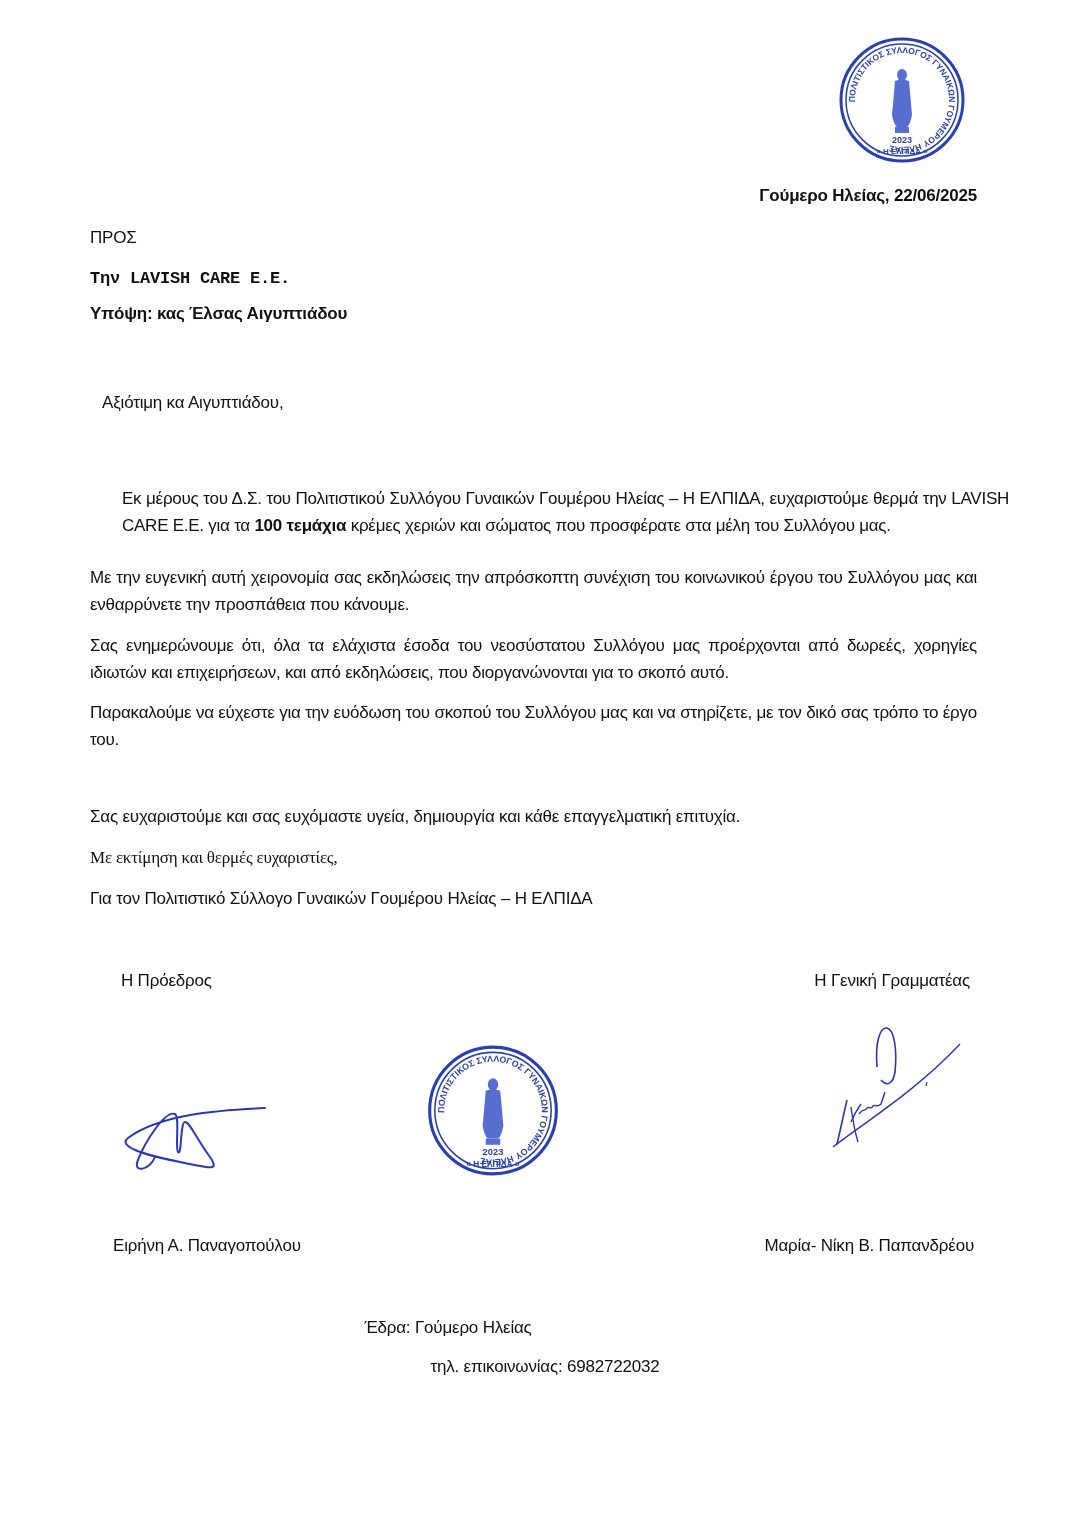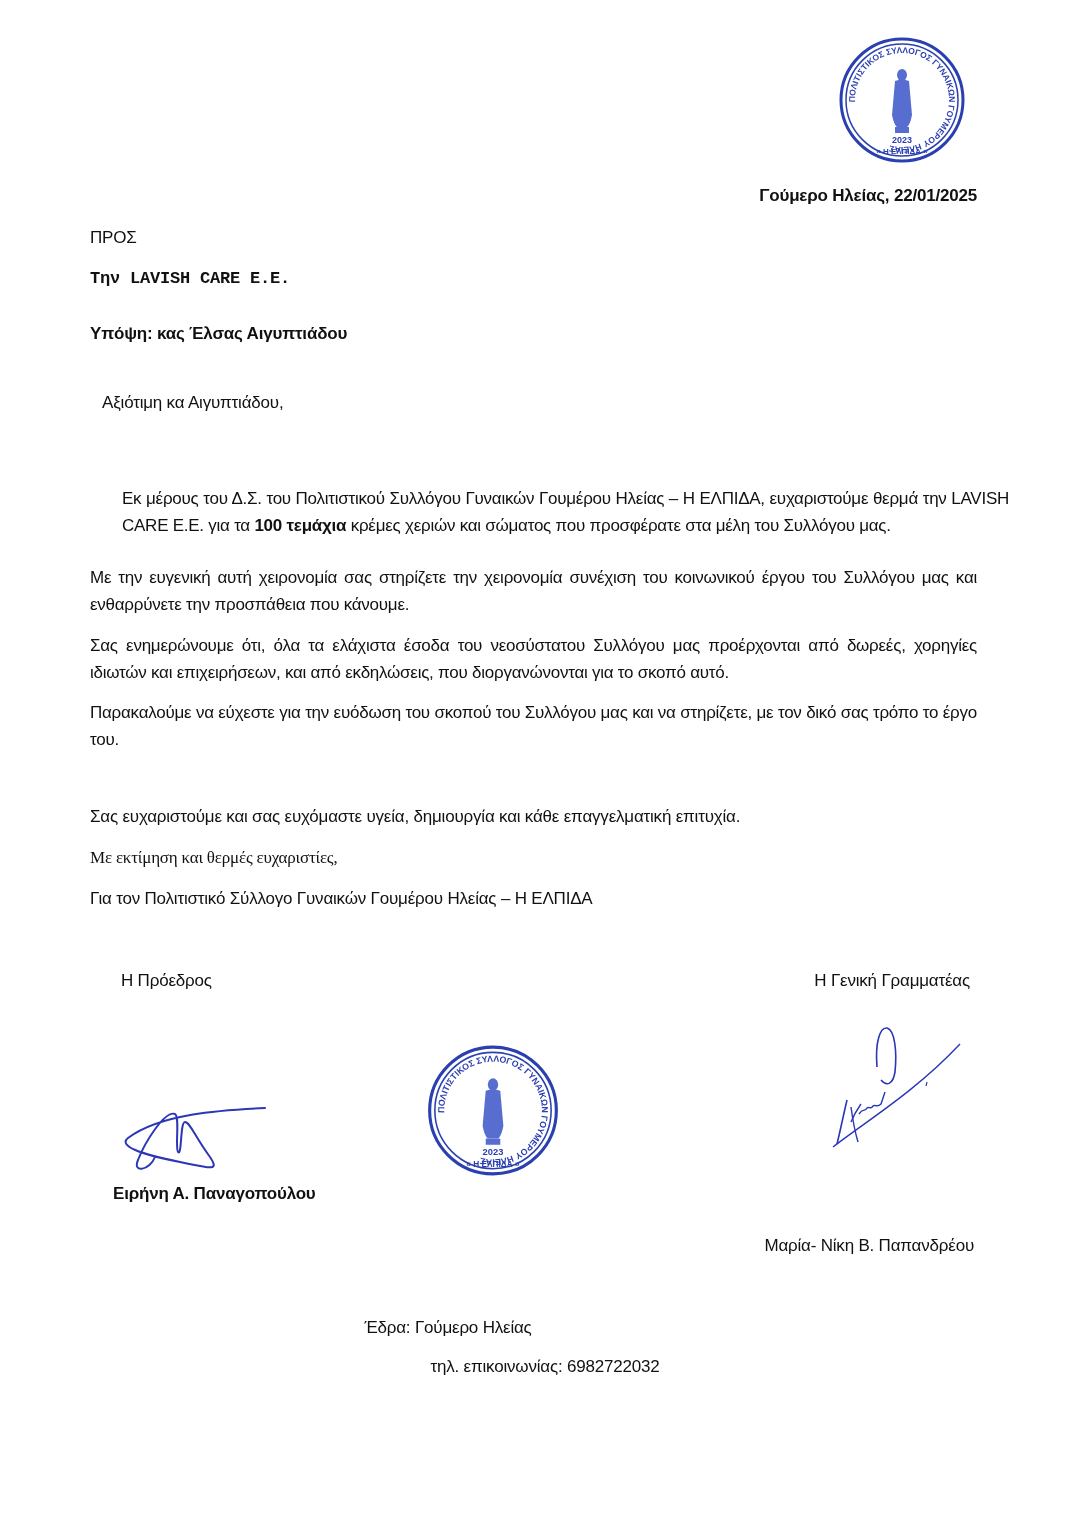--- a/index.html
+++ b/index.html
@@ -30,32 +30,32 @@
     <g fill="#3b54c8" opacity="0.85">
       <ellipse cx="65" cy="40" rx="5" ry="6"></ellipse>
       <path d="M58 46 Q65 43 72 46 L75 80 Q73 90 70 92 L60 92 Q57 90 55 80 Z"></path>
       <rect x="58" y="92" width="14" height="6"></rect>
     </g>
     <text x="65" y="108" text-anchor="middle" font-size="9" font-weight="bold" fill="#2a3fb0" font-family="Liberation Sans, sans-serif">2023</text>
     <text x="65" y="119" text-anchor="middle" font-size="8" font-weight="bold" fill="#2a3fb0" font-family="Liberation Sans, sans-serif">« Η ΕΛΠΙΔΑ »</text>
   </svg>
 </div>
 
-<div class="abs txt bold" style="right:103px; top:186px;">Γούμερο Ηλείας, 22/01/2025</div>
+<div class="abs txt bold" style="right:103px; top:186px;">Γούμερο Ηλείας, 22/06/2025</div>
 
 <div class="abs txt" style="left:90px; top:228px;">ΠΡΟΣ</div>
 <div class="abs txt bold" style="left:90px; top:269px;font-family:Liberation Mono, monospace;">Την LAVISH CARE E.E.</div>
-<div class="abs txt bold" style="left:90px; top:324px;text-align:right;">Υπόψη: κας Έλσας Αιγυπτιάδου</div>
+<div class="abs txt bold" style="left:90px; top:304px;text-align:right;">Υπόψη: κας Έλσας Αιγυπτιάδου</div>
 
 <div class="abs txt" style="left:90px; top:393px;margin-left:12px;">Αξιότιμη κα Αιγυπτιάδου,</div>
 
 <div class="para" style="top:485px;margin-left:32px;">
   <span>Εκ μέρους του Δ.Σ. του Πολιτιστικού Συλλόγου Γυναικών Γουμέρου Ηλείας – Η ΕΛΠΙΔΑ, ευχαριστούμε θερμά την LAVISH CARE E.E. για τα </span><span class="bold">100 τεμάχια</span><span> κρέμες χεριών και σώματος που προσφέρατε στα μέλη του Συλλόγου μας.</span>
 </div>
-<div class="para" style="top:564px;">Με την ευγενική αυτή χειρονομία σας στηρίζετε την χειρονομία συνέχιση του κοινωνικού έργου του Συλλόγου μας και ενθαρρύνετε την προσπάθεια που κάνουμε.</div>
+<div class="para" style="top:564px;">Με την ευγενική αυτή χειρονομία σας εκδηλώσεις την απρόσκοπτη συνέχιση του κοινωνικού έργου του Συλλόγου μας και ενθαρρύνετε την προσπάθεια που κάνουμε.</div>
 <div class="para" style="top:632px;">Σας ενημερώνουμε ότι, όλα τα ελάχιστα έσοδα του νεοσύστατου Συλλόγου μας προέρχονται από δωρεές, χορηγίες ιδιωτών και επιχειρήσεων, και από εκδηλώσεις, που διοργανώνονται για το σκοπό αυτό.</div>
 <div class="para" style="top:699px;">Παρακαλούμε να εύχεστε για την ευόδωση του σκοπού του Συλλόγου μας και να στηρίζετε, με τον δικό σας τρόπο το έργο του.</div>
 
 <div class="abs txt" style="left:90px; top:807px;">Σας ευχαριστούμε και σας ευχόμαστε υγεία, δημιουργία και κάθε επαγγελματική επιτυχία.</div>
 <div class="abs txt" style="left:90px; top:848px;font-family:Liberation Serif, serif;">Με εκτίμηση και θερμές ευχαριστίες,</div>
 <div class="abs txt" style="left:90px; top:889px;">Για τον Πολιτιστικό Σύλλογο Γυναικών Γουμέρου Ηλείας – Η ΕΛΠΙΔΑ</div>
 
 <div class="abs txt" style="left:121px; top:971px;">Η Πρόεδρος</div>
 <div class="abs txt" style="right:110px; top:971px;">Η Γενική Γραμματέας</div>
 
@@ -89,17 +89,17 @@
   <svg width="140" height="130" viewBox="0 0 140 130">
     <path d="M52 45 C 50 20, 55 5, 62 6 C 70 8, 72 30, 70 50 C 68 62, 62 65, 56 58" fill="none" stroke="#2b37b5" stroke-width="1.6"></path>
     <path d="M8 125 C 40 100, 90 70, 135 22" fill="none" stroke="#2b37b5" stroke-width="1.4"></path>
     <path d="M22 78 C 18 95, 15 110, 12 122" fill="none" stroke="#2b37b5" stroke-width="1.6"></path>
     <path d="M26 100 C 30 90, 34 85, 36 82 M 34 92 C 38 86, 40 90, 42 86 C 44 84, 46 88, 48 84 C 50 82, 52 86, 56 82 L 60 70" fill="none" stroke="#2b37b5" stroke-width="1.4"></path>
     <path d="M26 85 C 28 100, 30 110, 33 120" fill="none" stroke="#2b37b5" stroke-width="1.4"></path>
     <path d="M102 60 l -1 4" stroke="#2b37b5" stroke-width="1.2"></path>
   </svg>
 </div>
 
-<div class="abs txt" style="left:113px; top:1184px;font-weight:bold;">Ειρήνη Α. Παναγοπούλου</div>
+<div class="abs txt" style="left:113px; top:1236px;">Ειρήνη Α. Παναγοπούλου</div>
 <div class="abs txt" style="right:106px; top:1236px;">Μαρία- Νίκη Β. Παπανδρέου</div>
 
 <div class="abs txt" style="left:0; width:896px; text-align:center; top:1318px;">Έδρα: Γούμερο Ηλείας</div>
 <div class="abs txt" style="left:16px; width:1058px; text-align:center; top:1357px;">τηλ. επικοινωνίας: 6982722032</div>
 
 </body></html>

